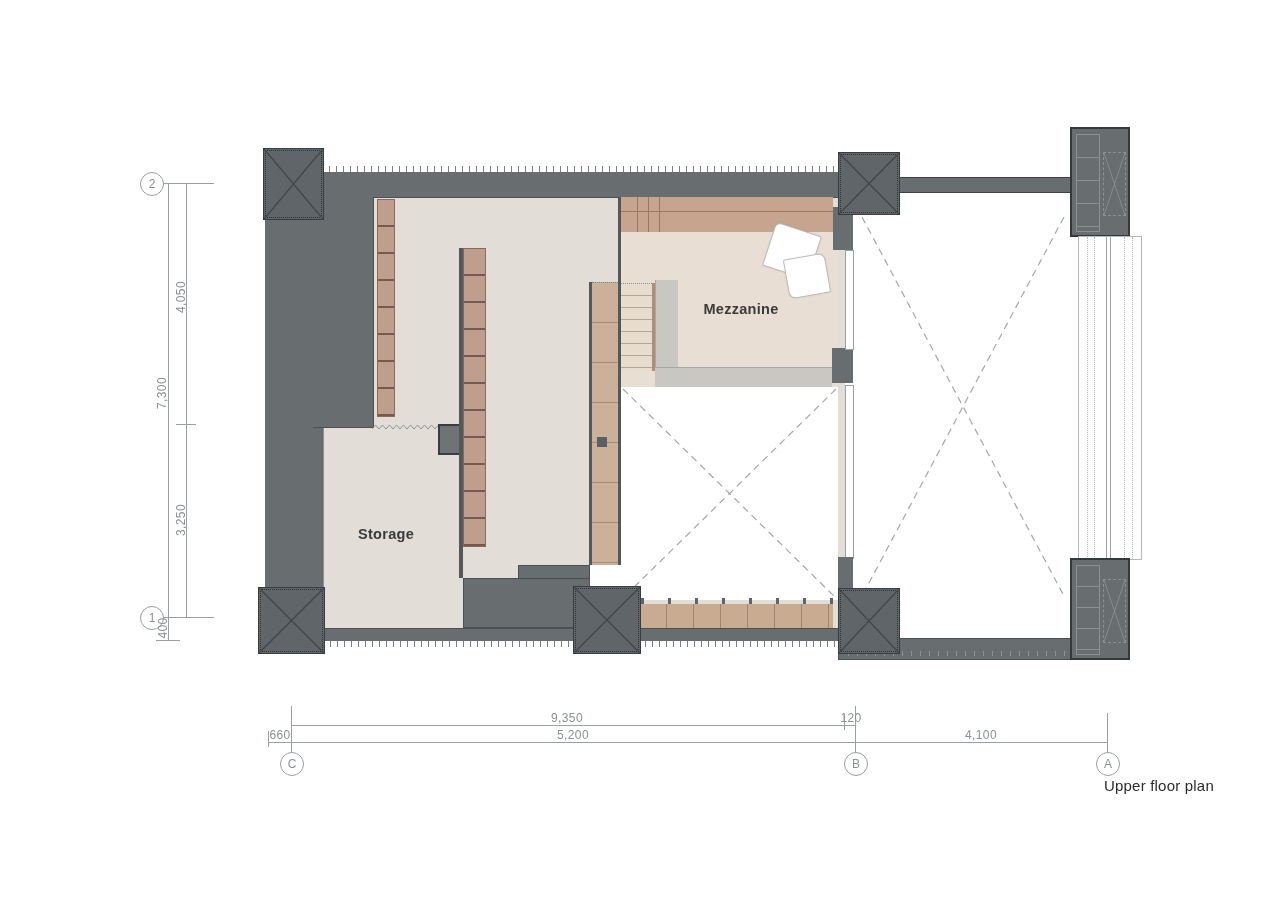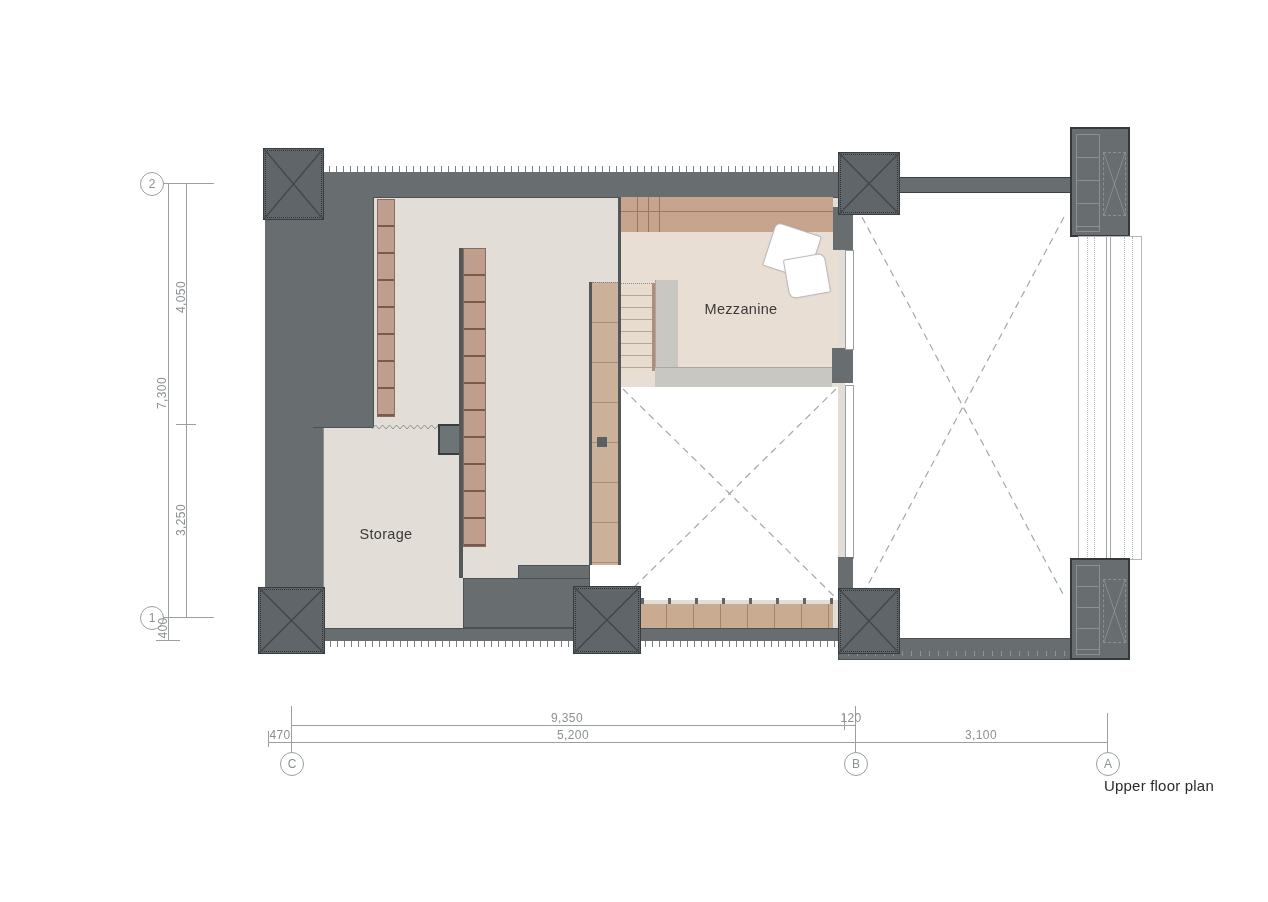--- a/index.html
+++ b/index.html
@@ -31,21 +31,21 @@
   .glzbox{background:#ffffff;border:1px solid #b4b8ba;}
   .vline-dot{border-left:1px dotted #b4b8ba;}
   .vline-sol{border-left:1px solid #9ea3a5;}
   
   .dimline{background:#9a9fa1;}
   .dimtext{color:#8b9093;font-size:12px;letter-spacing:0.4px;white-space:nowrap;}
   .dimv{transform:translate(-50%,-50%) rotate(-90deg);position:absolute;left:0;top:0;}
   .dimh{transform:translate(-50%,-50%);position:absolute;left:0;top:0;text-align:center;}
   .gridcirc{width:22px;height:22px;border:1px solid #9a9fa1;border-radius:50%;
             color:#8b9093;font-size:12px;line-height:22px;text-align:center;}
-  .roomlabel{color:#3a3a3a;font-size:14.5px;letter-spacing:0.3px;text-align:center;}
+  .roomlabel{color:#3a3a3a;font-size:14.5px;letter-spacing:0.3px;text-align:center;font-weight:bold;}
   .title{color:#2b2b2b;font-size:15px;letter-spacing:0.2px;white-space:nowrap;}
   .pillow{background:#ffffff;border:1px solid #b9bcb9;box-shadow:0 0 2px rgba(0,0,0,0.08);}
   .inbox{border:1px solid #8b9092;}
 </style>
 </head>
 <body>
 
 <div id="canvas">
 
   <div class="abs floor" style="left:322px;top:197px;width:523px;height:431px;"></div>
@@ -205,27 +205,27 @@
   <div class="abs dimline" style="left:844px;top:714px;width:1px;height:16px;"></div>
   <div class="abs dimline" style="left:268px;top:731px;width:1px;height:16px;"></div>
 
   <div class="abs" style="left:567px;top:718px;">
       <span class="dimtext dimh">9,350</span>
     </div>
   <div class="abs" style="left:851px;top:718px;">
       <span class="dimtext dimh">120</span>
     </div>
   <div class="abs" style="left:280px;top:735px;">
-      <span class="dimtext dimh">470</span>
+      <span class="dimtext dimh">660</span>
     </div>
   <div class="abs" style="left:573px;top:735px;">
       <span class="dimtext dimh">5,200</span>
     </div>
   <div class="abs" style="left:981px;top:735px;">
-      <span class="dimtext dimh">3,100</span>
+      <span class="dimtext dimh">4,100</span>
     </div>
 
   <div class="abs gridcirc" style="left:280px;top:752px;">C</div>
   <div class="abs gridcirc" style="left:844px;top:752px;">B</div>
   <div class="abs gridcirc" style="left:1096px;top:752px;">A</div>
 
   <div class="abs title" style="left:1104px;top:777px;">Upper floor plan</div>
 
 </div>
 

